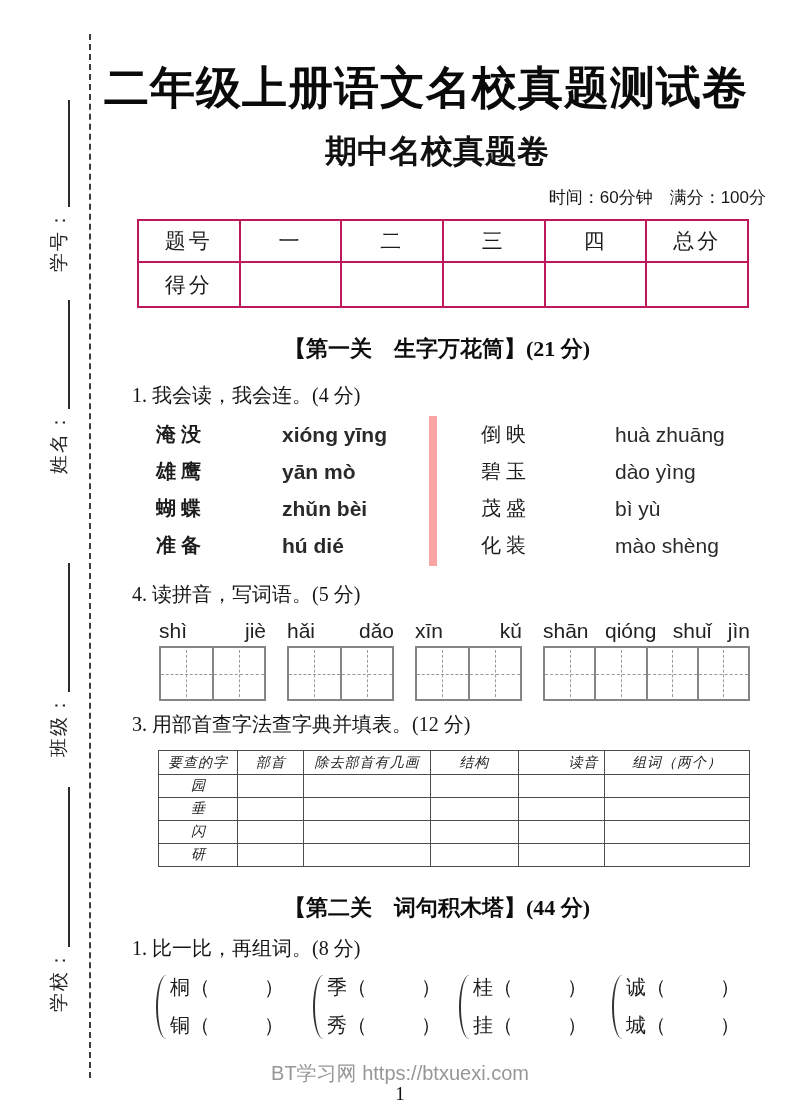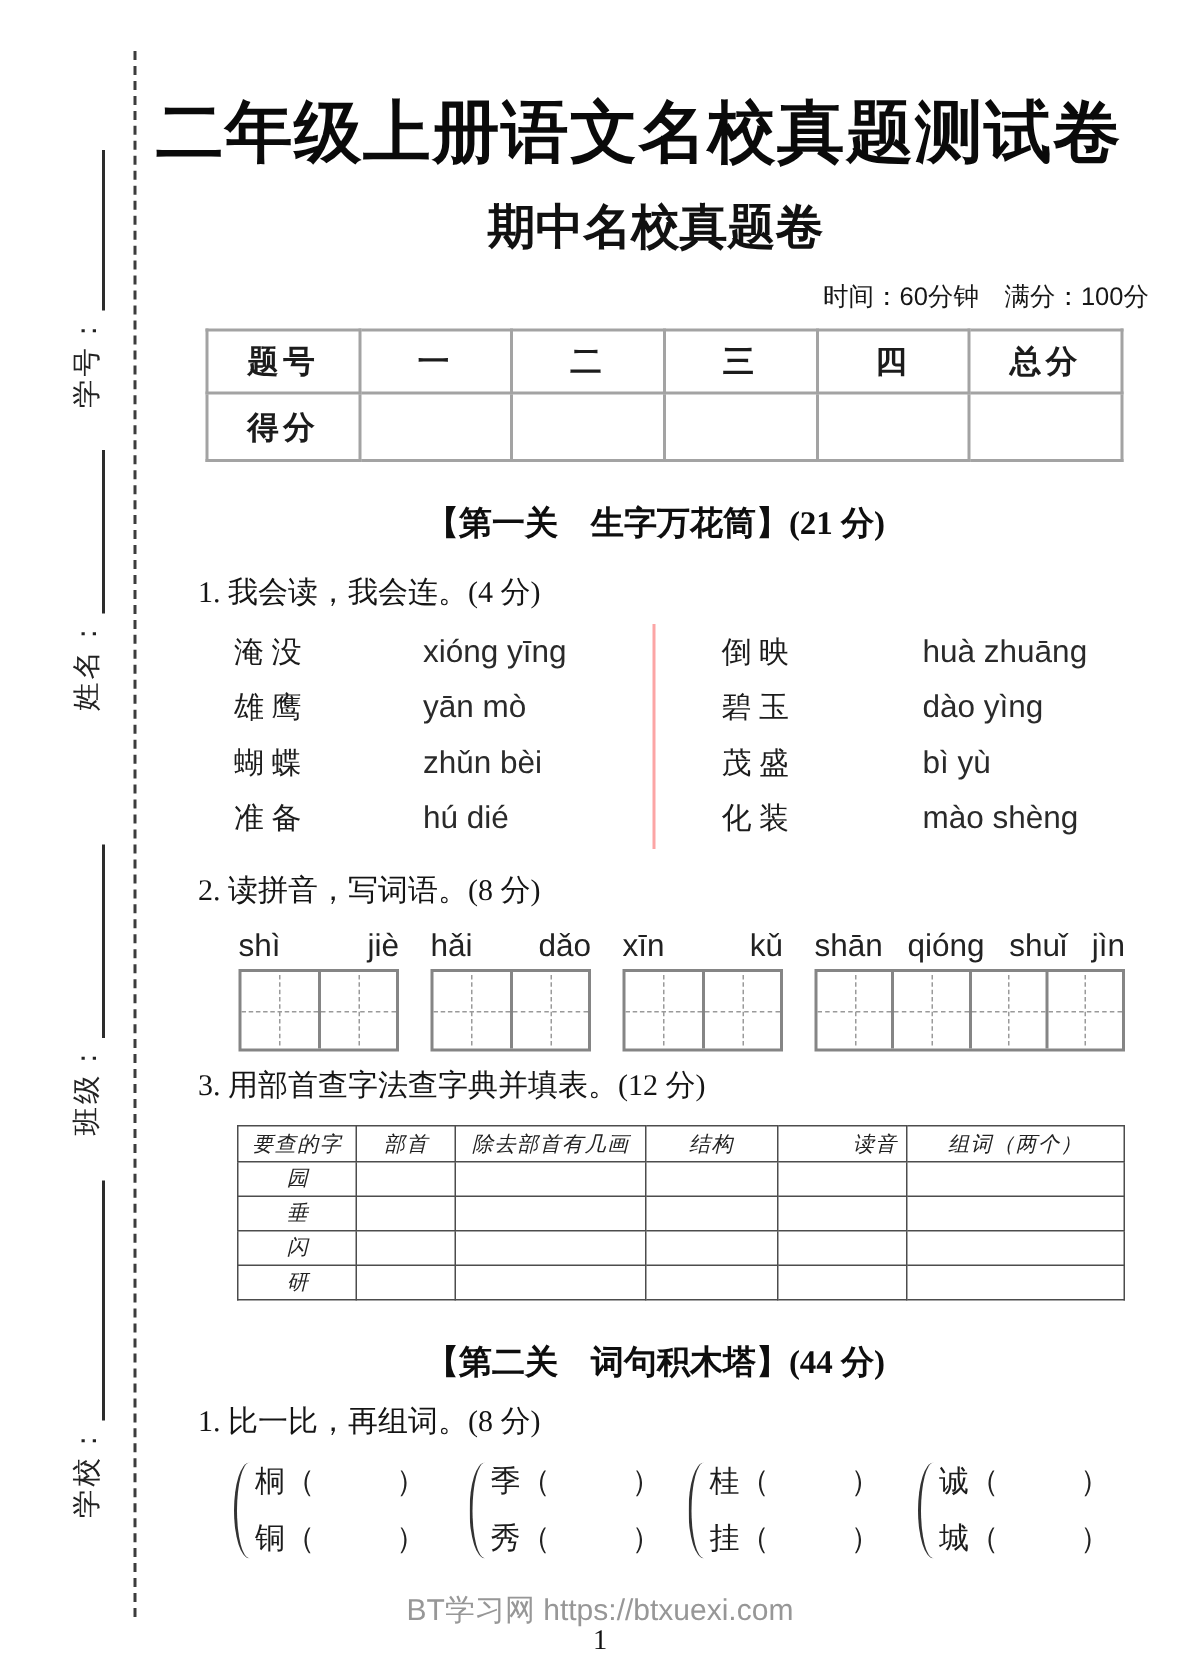--- a/index.html
+++ b/index.html
@@ -43,42 +43,41 @@
     margin-top:12px; text-align:right; padding-right:4px;
     font-family:"Liberation Sans", sans-serif; font-size:17px; color:#161616;
   }
 
   
   .score-table {
     margin:10px 0 0 33px; width:612px; border-collapse:collapse;
     table-layout:fixed; font-size:21px;
   }
   .score-table td {
-    border:2px solid #a3a3a3; text-align:center; vertical-align:middle;
+    border:2px solid #be185d; text-align:center; vertical-align:middle;
     letter-spacing:3px;
-    font-weight:bold;
   }
   .score-table tr:first-child td { height:42px; }
   .score-table tr:last-child  td { height:45px; }
 
   
   .sec-heading {
     margin-top:26px; text-align:center; font-weight:700; font-size:22px;
     line-height:1.35; color:#0e0e0e;
   }
   .q-text { font-size:20px; line-height:1.35; margin-left:28px; color:#151515; }
   .qt1 { margin-top:18px; }
   .qt2 { margin-top:15px; }
   .qt3 { margin-top:10px; }
   .qt4 { margin-top:12px; }
 
   
   .match { margin-top:7px; display:flex; height:150px; }
   .match-col { position:relative; width:333px; }
-  .match-col.left { border-right:2px solid #fca5a5; }
+  .match-col.left { border-right:8px solid #fca5a5;font-weight:bold; }
   .match-col.right { width:333px; }
   .match-row { position:relative; height:37px; display:flex; align-items:center; }
   .match-word { position:absolute; left:52px; font-size:20px; letter-spacing:5px; }
   .match-col.right .match-word { left:44px; }
   .match-pinyin {
     position:absolute; left:178px; font-family:"Liberation Sans", sans-serif;
     font-size:21px; color:#2a2a2a;
   }
 
   
@@ -230,21 +229,21 @@
           <span class="match-word">茂盛</span>
           <span class="match-pinyin">bì yù</span>
         </div>
         <div class="match-row">
           <span class="match-word">化装</span>
           <span class="match-pinyin">mào shèng</span>
         </div>
       </div>
     </div>
 
-    <div class="q-text qt2">2. 读拼音，写词语。(8 分)</div>
+    <div class="q-text qt2">4. 读拼音，写词语。(5 分)</div>
 
     <div class="pg-row">
       <div class="pg w2">
         <div class="pg-pinyin">
           <span>shì</span>
           <span>jiè</span>
         </div>
         <div class="pg-grid">
           <div class="pg-cell"></div>
           <div class="pg-cell"></div>

